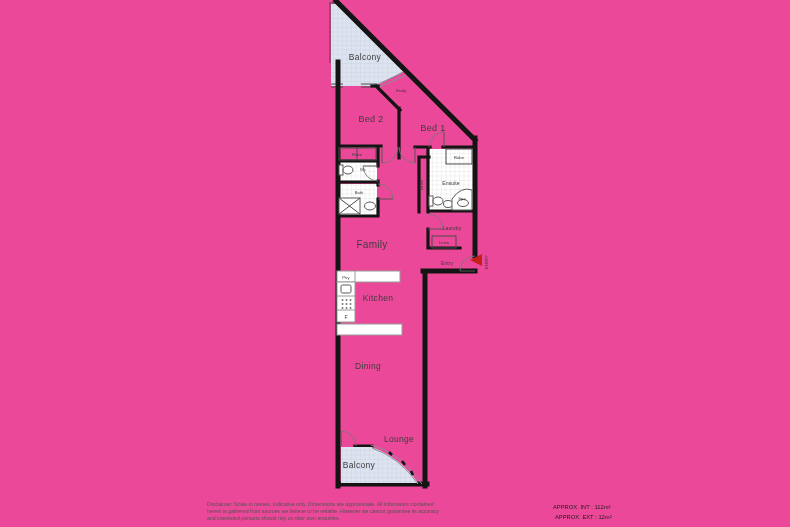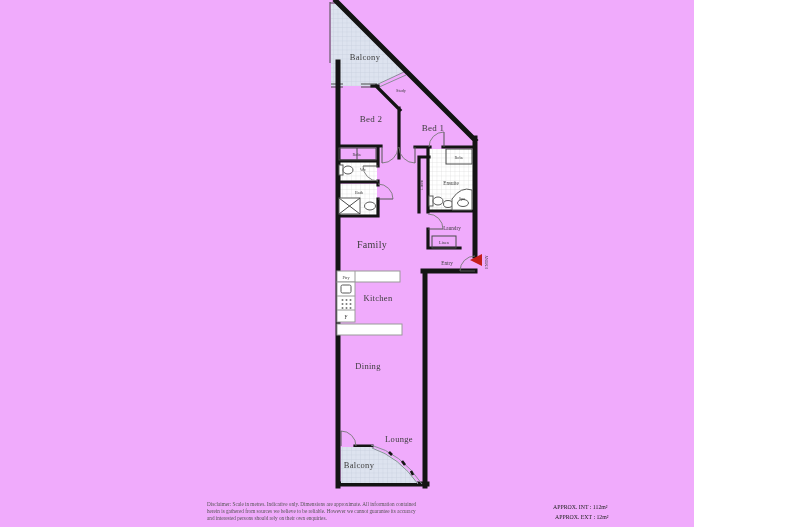--- a/index.html
+++ b/index.html
@@ -1,17 +1,17 @@
 <!DOCTYPE html>
 <html><head>
 <meta charset="utf-8">
 <style>
   html,body{margin:0;padding:0;background:#ffffff;}
-  .page{position:relative;width:694px;height:527px;background:#f0abfc;overflow:hidden;
-        font-family:Liberation Serif, serif;}
+  .page{position:relative;width:790px;height:527px;background:#ec4899;overflow:hidden;
+        font-family:Liberation Sans, sans-serif;}
   svg{position:absolute;left:0;top:0;}
   text{fill:#3d3d3d;}
   .room-lg{font-size:9px;letter-spacing:.3px;}
   .room-xl{font-size:10px;letter-spacing:.3px;}
   .room-md{font-size:8.5px;letter-spacing:.3px;}
   .room-sm{font-size:5.2px;}
   .room-xs{font-size:4.2px;}
   .footer-disc{font-size:5.2px;fill:#555;}
   .footer-approx{font-size:5.8px;fill:#222;}
   .wall-ext{stroke:#141414;stroke-width:5;fill:none;stroke-linecap:square;}

